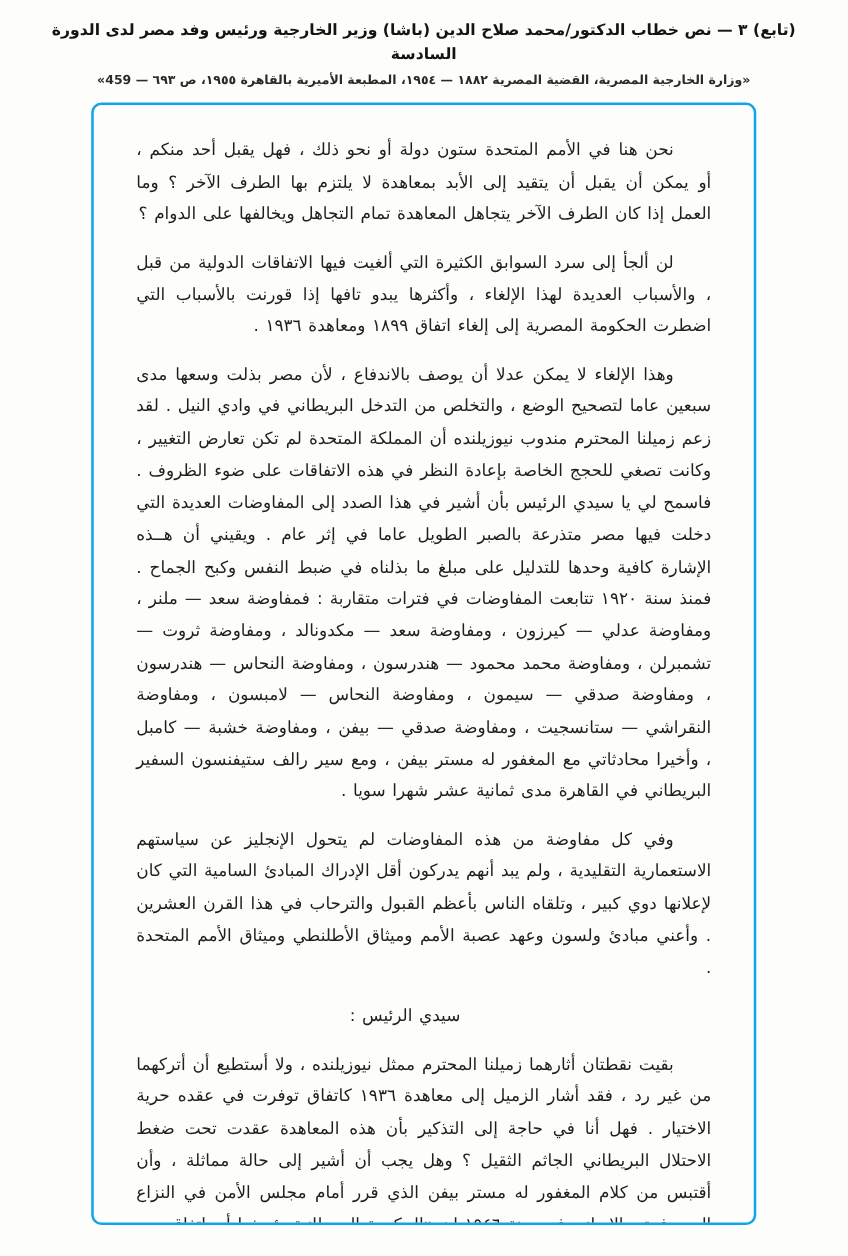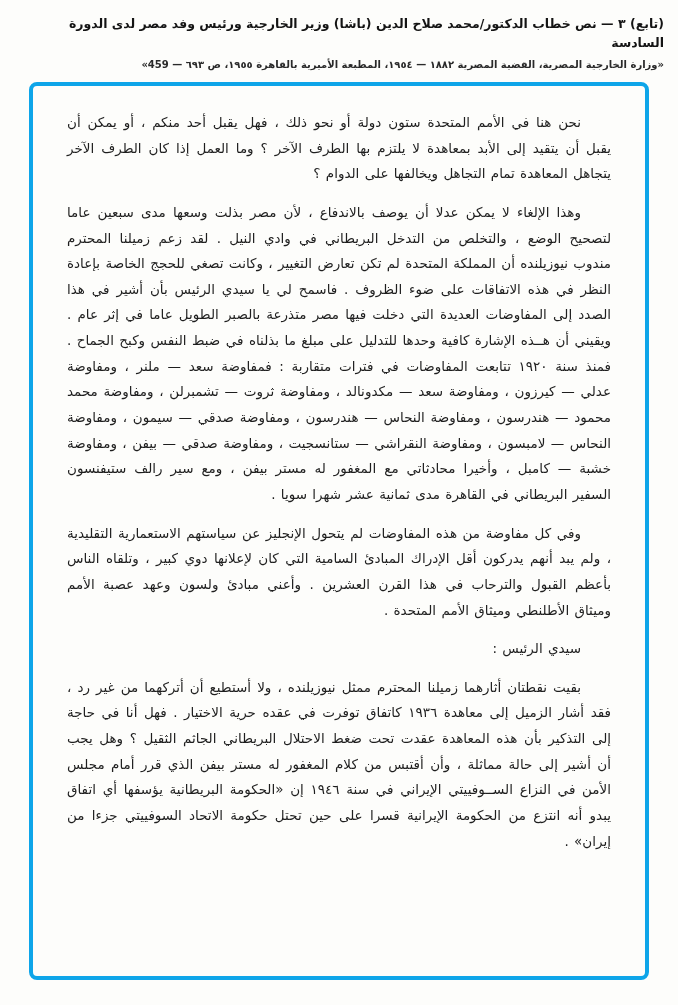--- a/index.html
+++ b/index.html
@@ -14,73 +14,74 @@
     height: 1005px;
     margin: 0 auto;
     background: #fdfdfb;
     color: #1c1c1c;
     direction: rtl;
     overflow: hidden;
     box-sizing: border-box;
   }
   .doc-header {
     padding: 14px 14px 0 14px;
-    text-align: right;
+    text-align: center;
   }
   .doc-header .title-line {
     font-weight: bold;
     font-size: 12.5px;
     line-height: 19px;
     color: #141414;
   }
   .doc-header .source-line {
     margin-top: 6px;
     font-size: 10px;
     line-height: 14px;
     color: #2a2a2a;
     font-weight: bold;
   }
   .green-frame {
     box-sizing: border-box;
-    width: 620px;
+    width: 532px;
     height: 898px;
     margin: 10px auto 0 auto;
-    border: 4px solid #0ea5e9;
+    border: 2px solid #0ea5e9;
     border-radius: 8px;
     background: #fdfdfb;
     padding: 24px 34px 20px 34px;
     overflow: hidden;
   }
   .body-text p {
     margin: 0 0 13px 0;
     font-size: 13.5px;
     line-height: 1.9;
     text-align: justify;
     text-indent: 30px;
     color: #1e1e1e;
     word-spacing: 1px;
   }
   .body-text p.salutation {
-    text-align: right;
+    text-align: center;
     margin: 4px 0 13px 0;
   }
 </style>
 </head>
 <body>
 
 <div class="page">
 
   <div class="doc-header">
     <div class="title-line">(تابع) ٣ — نص خطاب الدكتور/محمد صلاح الدين (باشا) وزير الخارجية ورئيس وفد مصر لدى الدورة السادسة</div>
     <div class="source-line">«وزارة الخارجية المصرية، القضية المصرية ١٨٨٢ — ١٩٥٤، المطبعة الأميرية بالقاهرة ١٩٥٥، ص ٦٩٣ — 459»</div>
   </div>
 
   <div class="green-frame">
     <div class="body-text">
         <p class="body-paragraph">نحن هنا في الأمم المتحدة ستون دولة أو نحو ذلك ، فهل يقبل أحد منكم ، أو يمكن أن يقبل أن يتقيد إلى الأبد بمعاهدة لا يلتزم بها الطرف الآخر ؟ وما العمل إذا كان الطرف الآخر يتجاهل المعاهدة تمام التجاهل ويخالفها على الدوام ؟</p>
+        <p class="body-paragraph">لن ألجأ إلى سرد السوابق الكثيرة التي ألغيت فيها الاتفاقات الدولية من قبل ، والأسباب العديدة لهذا الإلغاء ، وأكثرها يبدو تافها إذا قورنت بالأسباب التي اضطرت الحكومة المصرية إلى إلغاء اتفاق ١٨٩٩ ومعاهدة ١٩٣٦ .</p>
         <p class="body-paragraph">وهذا الإلغاء لا يمكن عدلا أن يوصف بالاندفاع ، لأن مصر بذلت وسعها مدى سبعين عاما لتصحيح الوضع ، والتخلص من التدخل البريطاني في وادي النيل . لقد زعم زميلنا المحترم مندوب نيوزيلنده أن المملكة المتحدة لم تكن تعارض التغيير ، وكانت تصغي للحجج الخاصة بإعادة النظر في هذه الاتفاقات على ضوء الظروف . فاسمح لي يا سيدي الرئيس بأن أشير في هذا الصدد إلى المفاوضات العديدة التي دخلت فيها مصر متذرعة بالصبر الطويل عاما في إثر عام . ويقيني أن هــذه الإشارة كافية وحدها للتدليل على مبلغ ما بذلناه في ضبط النفس وكبح الجماح . فمنذ سنة ١٩٢٠ تتابعت المفاوضات في فترات متقاربة : فمفاوضة سعد — ملنر ، ومفاوضة عدلي — كيرزون ، ومفاوضة سعد — مكدونالد ، ومفاوضة ثروت — تشمبرلن ، ومفاوضة محمد محمود — هندرسون ، ومفاوضة النحاس — هندرسون ، ومفاوضة صدقي — سيمون ، ومفاوضة النحاس — لامبسون ، ومفاوضة النقراشي — ستانسجيت ، ومفاوضة صدقي — بيفن ، ومفاوضة خشبة — كامبل ، وأخيرا محادثاتي مع المغفور له مستر بيفن ، ومع سير رالف ستيفنسون السفير البريطاني في القاهرة مدى ثمانية عشر شهرا سويا .</p>
         <p class="body-paragraph">وفي كل مفاوضة من هذه المفاوضات لم يتحول الإنجليز عن سياستهم الاستعمارية التقليدية ، ولم يبد أنهم يدركون أقل الإدراك المبادئ السامية التي كان لإعلانها دوي كبير ، وتلقاه الناس بأعظم القبول والترحاب في هذا القرن العشرين . وأعني مبادئ ولسون وعهد عصبة الأمم وميثاق الأطلنطي وميثاق الأمم المتحدة .</p>
         <p class="salutation">سيدي الرئيس :</p>
         <p class="body-paragraph">بقيت نقطتان أثارهما زميلنا المحترم ممثل نيوزيلنده ، ولا أستطيع أن أتركهما من غير رد ، فقد أشار الزميل إلى معاهدة ١٩٣٦ كاتفاق توفرت في عقده حرية الاختيار . فهل أنا في حاجة إلى التذكير بأن هذه المعاهدة عقدت تحت ضغط الاحتلال البريطاني الجاثم الثقيل ؟ وهل يجب أن أشير إلى حالة مماثلة ، وأن أقتبس من كلام المغفور له مستر بيفن الذي قرر أمام مجلس الأمن في النزاع الســوفييتي الإيراني في سنة ١٩٤٦ إن «الحكومة البريطانية يؤسفها أي اتفاق يبدو أنه انتزع من الحكومة الإيرانية قسرا على حين تحتل حكومة الاتحاد السوفييتي جزءا من إيران» .</p>
       </div>
   </div>
 
 </div>
 
 </body></html>

